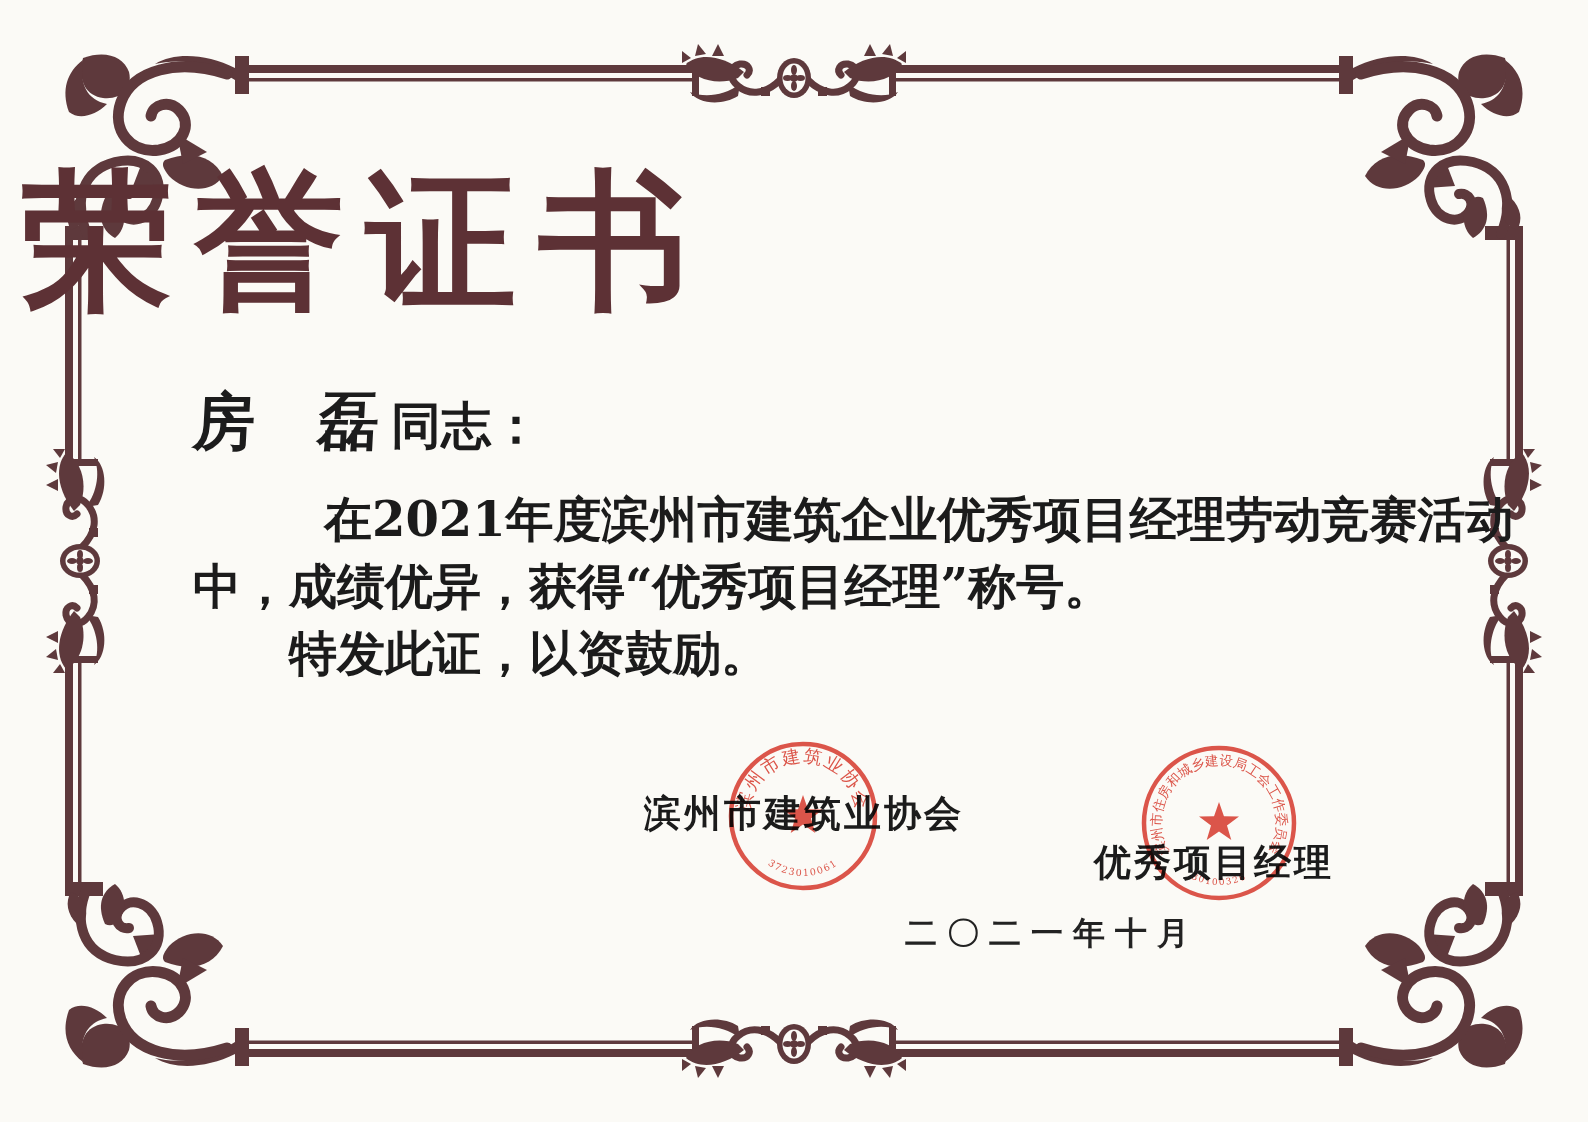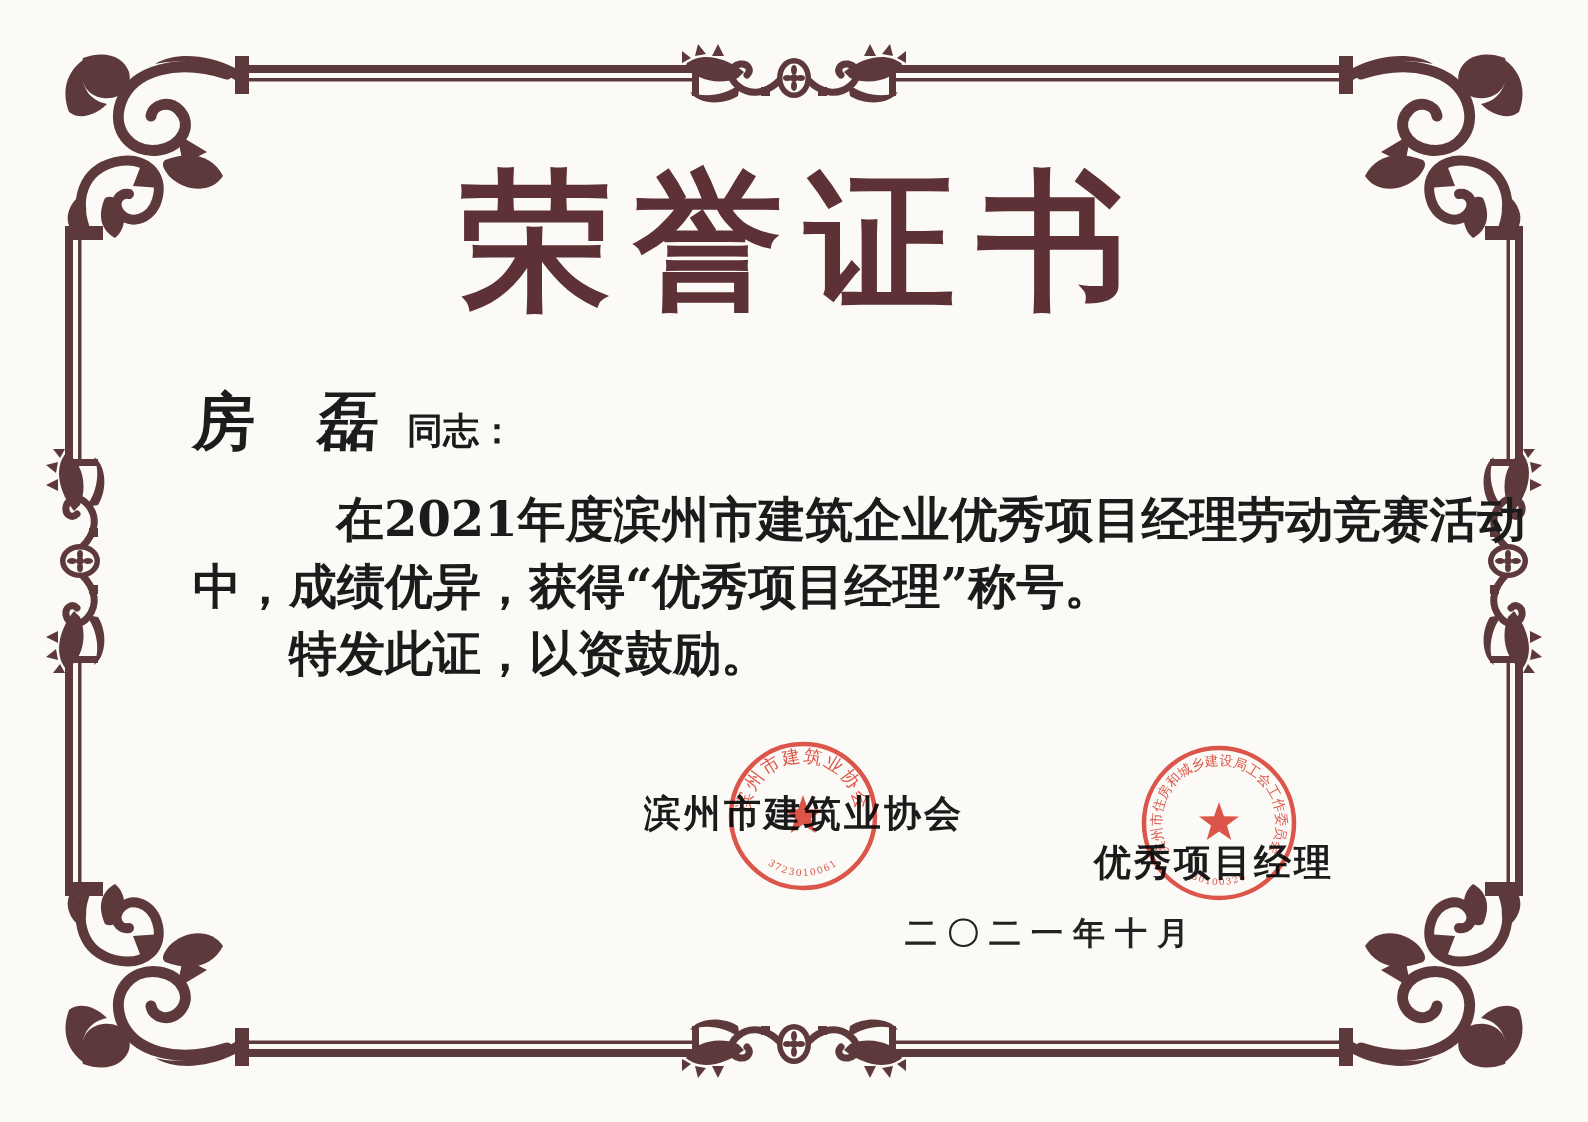--- a/index.html
+++ b/index.html
@@ -9,36 +9,36 @@
     font-family:"DejaVu Serif","Liberation Serif",serif;
   }
   .page {
     position:relative; width:1588px; height:1122px;
     background:#fbfaf6; overflow:hidden;
   }
   .border-svg { position:absolute; left:0; top:0; width:1588px; height:1122px; }
 
   .cert-title {
     position:absolute; top:165px; left:0; width:100%;
-    text-align:center; font-size:150px; line-height:1;
+    font-size:150px; line-height:1;
     font-weight:700; color:#5d3135;
     letter-spacing:22px; text-indent:22px; white-space:nowrap;
   }
   .name-line { position:absolute; left:193px; top:388px; white-space:nowrap; }
   .recipient-name {
     display:inline-block; font-size:62px; font-weight:700; color:#1c1c1c;
     transform:skewX(-3deg); line-height:1.1;
   }
-  .salutation { font-size:36px; font-weight:700; color:#1b1b1b; margin-left:28px; }
+  .salutation { font-size:50px; font-weight:700; color:#1b1b1b; margin-left:12px; }
 
   .body-line {
     position:absolute; font-size:48px; font-weight:700; color:#1b1b1b;
     line-height:1.15; white-space:nowrap;
   }
-  .body-line1 { left:336px; top:492px; }
+  .body-line1 { left:324px; top:492px; }
   .body-line2 { left:193px; top:559px; }
   .body-line3 { left:289px; top:626px; }
 
   .issuer {
     position:absolute; font-size:37px; font-weight:700; color:#1b1b1b;
     letter-spacing:3px; white-space:nowrap; transform:translateX(-50%);
   }
   .issuer1  { left:804px;  top:789px; }
   .issuer2a { left:1192px; top:789px; }
   .issuer2b { left:1214px; top:838px; }

